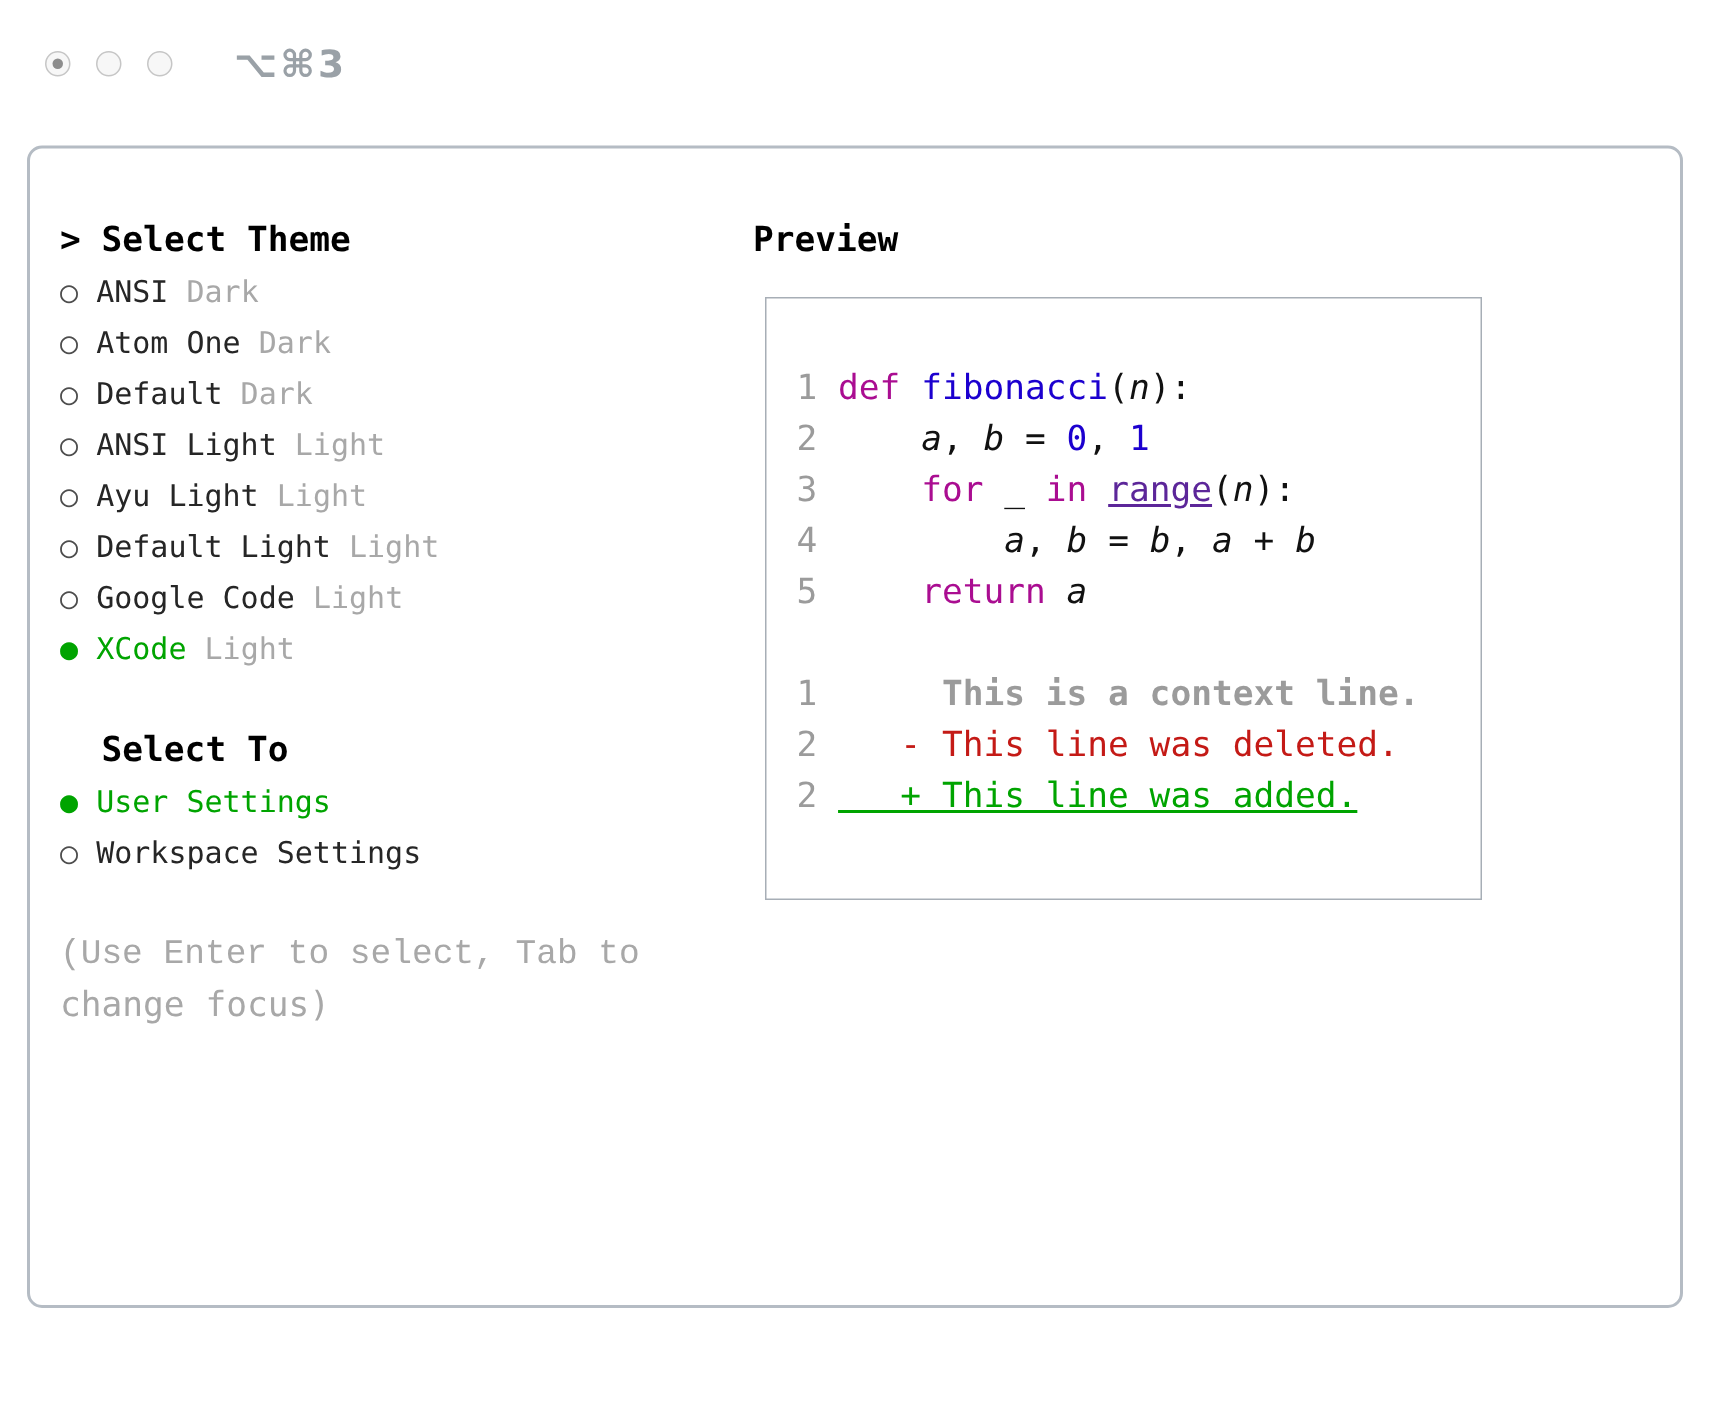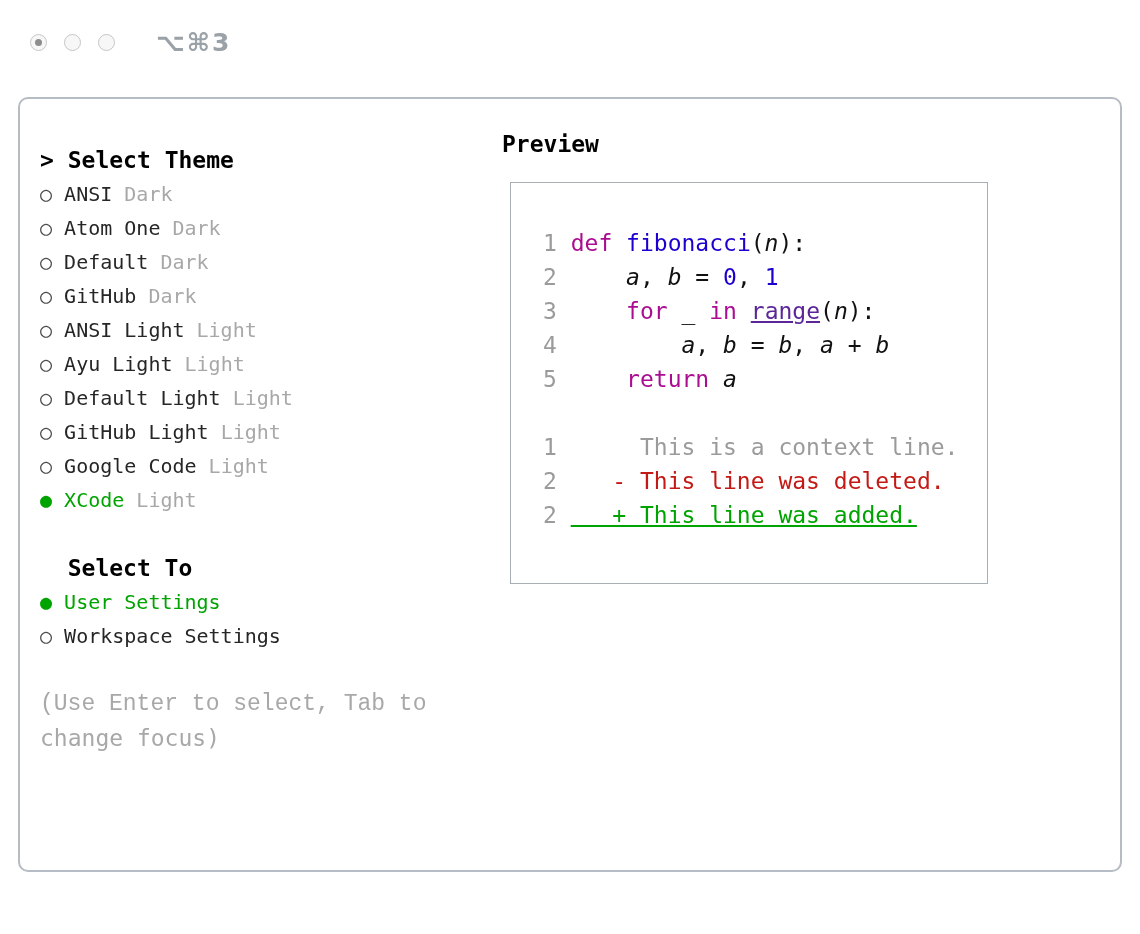--- a/index.html
+++ b/index.html
@@ -30,21 +30,21 @@
 
   
   .panel {
     position:absolute; left:18px; top:97px;
     width:1104px; height:775px;
     border:2px solid #b5bcc4; border-radius:10px;
     background:#ffffff;
   }
 
   .left  { position:absolute; left:20px; top:44px; width:460px; }
-  .right { position:absolute; left:482px; top:28px; }
+  .right { position:absolute; left:482px; top:44px; }
 
   .line { font-size:23px; line-height:34px; white-space:pre; }
   .header { font-weight:bold; color:#000000; }
 
   ul { list-style:none; }
   li.opt { font-size:20px; line-height:34px; white-space:pre; cursor:default; }
   .bullet  { color:var(--ring); }
   .tname   { color:var(--item-text); }
   .variant { color:var(--muted); }
   li.opt.selected .bullet,
@@ -52,32 +52,32 @@
 
   .apply-header { margin-top:34px; padding-left:2ch; }
   .hint { color:var(--muted); }
   .hint.first { margin-top:34px;font-family:Liberation Mono, monospace; }
 
   
   .preview-box {
     margin-top:21px; margin-left:8px;
     width:478px; height:402px;
     border:1.5px solid #a7aeb6;
-    padding:43px 10px 0 32px;
+    padding:43px 10px 0 20px;
     background:#ffffff;
   }
   .code-line { font-size:23px; line-height:34px; height:34px; white-space:pre; }
   .tk-ln      { color:var(--ln); }
   .tk-kw      { color:var(--kw); }
   .tk-fn      { color:var(--fn); }
   .tk-num     { color:var(--num); }
   .tk-builtin { color:var(--builtin);text-decoration:underline; }
   .tk-pl      { color:var(--plain); }
   .tk-var     { color:var(--plain); font-style:italic; }
-  .tk-ctx     { color:var(--ctx); }
+  .tk-ctx     { color:var(--ctx);font-weight:bold; }
   .tk-del     { color:var(--del); }
   .tk-add     { color:var(--add);text-decoration:underline; }
 </style>
 </head>
 <body>
 
 <div class="titlebar">
   <span class="light active">
       <span class="dot"></span>
     </span>
@@ -88,25 +88,23 @@
 
 <div class="panel">
 
   <div class="left">
     <div class="line header"><span>&gt;</span> <span>Select Theme</span></div>
 
     <ul id="theme-list">
         <li class="opt"><span class="bullet">○</span><span class="tname"> ANSI</span><span class="variant"> Dark</span></li>
         <li class="opt"><span class="bullet">○</span><span class="tname"> Atom One</span><span class="variant"> Dark</span></li>
         <li class="opt"><span class="bullet">○</span><span class="tname"> Default</span><span class="variant"> Dark</span></li>
-        <li class="opt"><span class="bullet">○</span><span class="tname"> GitHub</span><span class="variant"> Dark</span></li>
         <li class="opt"><span class="bullet">○</span><span class="tname"> ANSI Light</span><span class="variant"> Light</span></li>
         <li class="opt"><span class="bullet">○</span><span class="tname"> Ayu Light</span><span class="variant"> Light</span></li>
         <li class="opt"><span class="bullet">○</span><span class="tname"> Default Light</span><span class="variant"> Light</span></li>
-        <li class="opt"><span class="bullet">○</span><span class="tname"> GitHub Light</span><span class="variant"> Light</span></li>
         <li class="opt"><span class="bullet">○</span><span class="tname"> Google Code</span><span class="variant"> Light</span></li>
         <li class="opt selected"><span class="bullet">●</span><span class="tname"> XCode</span><span class="variant"> Light</span></li>
       </ul>
 
     <div class="line header apply-header">Select To</div>
 
     <ul id="apply-list">
         <li class="opt selected"><span class="bullet">●</span><span class="tname"> User Settings</span></li>
         <li class="opt"><span class="bullet">○</span><span class="tname"> Workspace Settings</span></li>
       </ul>

